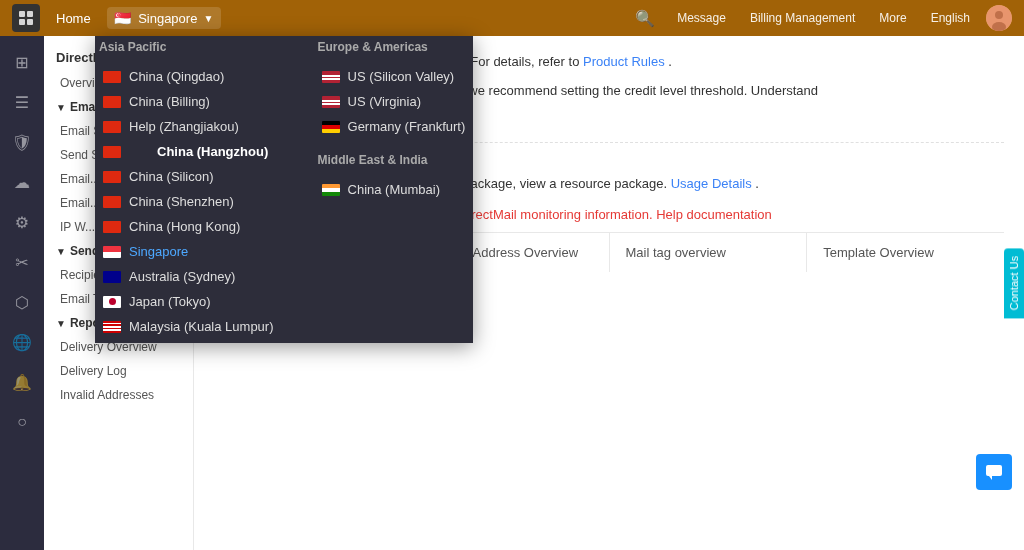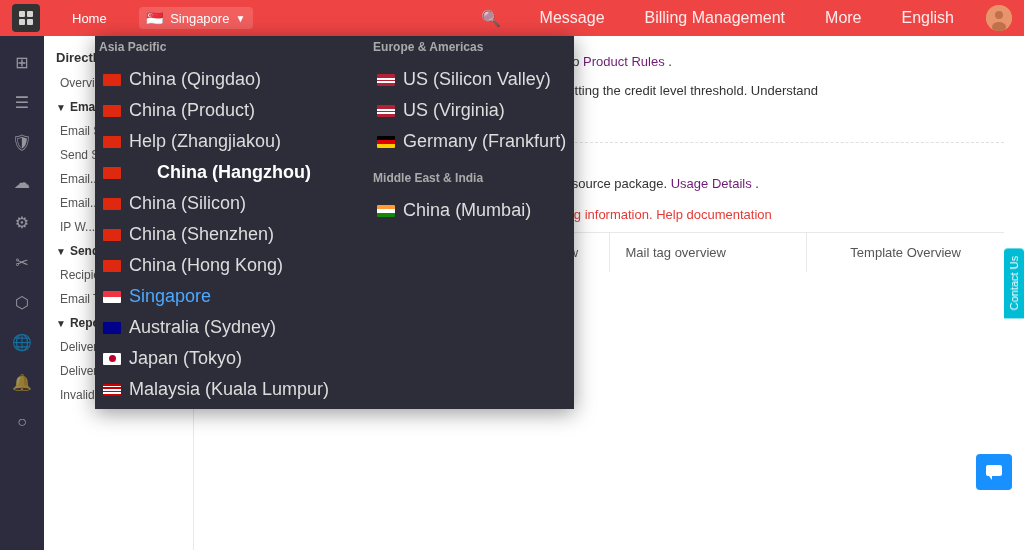--- a/index.html
+++ b/index.html
@@ -1,25 +1,25 @@
 <!DOCTYPE html>
 <html><head>
   <meta charset="utf-8">
   <style>
     * { box-sizing: border-box; margin: 0; padding: 0; }
     body { font-family: -apple-system, BlinkMacSystemFont, 'Segoe UI', sans-serif; font-size: 13px; background: #f5f5f5; overflow: hidden; }
 
     
     .top-nav {
       height: 36px;
-      background: #ef4444;
+      background: #a16207;
       display: flex;
       align-items: center;
       padding: 4px 12px;
-      gap: 24px;
+      gap: 8px;
       position: relative;
       z-index: 100;
     }
     .top-nav-logo {
       width: 28px; height: 28px;
       background: #333;
       border-radius: 4px;
       display: flex; align-items: center; justify-content: center;
       color: white; font-size: 14px; font-weight: bold;
       cursor: pointer;
@@ -36,21 +36,21 @@
       color: white;
       font-size: 13px;
     }
     .region-selector .flag { font-size: 14px; }
     .region-selector .arrow { font-size: 10px; }
     .top-nav-spacer { flex: 1; }
     .top-nav-icon {
       color: rgba(255,255,255,0.8); font-size: 16px; cursor: pointer; padding: 0 6px;
     }
     .top-nav-text {
-      color: rgba(255,255,255,0.9); font-size: 16px; cursor: pointer; padding: 0 8px; text-align: right;
+      color: rgba(255,255,255,0.9); font-size: 12px; cursor: pointer; padding: 0 8px; text-align: right;
     }
     .avatar {
       width: 26px; height: 26px; border-radius: 50%;
       background: #e0a060;
       display: flex; align-items: center; justify-content: center;
       color: white; font-size: 11px; cursor: pointer;
       overflow: hidden;
     }
 
     
@@ -76,21 +76,21 @@
       text-transform: none;
     }
     .dropdown-item {
       display: flex;
       align-items: center;
       gap: 8px;
       padding: 5px 4px;
       border-radius: 3px;
       cursor: pointer;
       color: #ddd;
-      font-size: 18px;
+      font-size: 13px;
     }
     .dropdown-item.active { color: #4da8ff; }
     .dropdown-item.active .item-text { color: #4da8ff; }
     .flag-icon { width: 18px; height: 12px; display: inline-block; border-radius: 1px; flex-shrink: 0; }
     .flag-cn { background: linear-gradient(180deg, #de2910 100%); position: relative; }
     .flag-us { background: linear-gradient(180deg, #b22234 0%, #b22234 30%, #fff 30%, #fff 46%, #b22234 46%, #b22234 61%, #fff 61%, #fff 77%, #b22234 77%); }
     .flag-de { background: linear-gradient(180deg, #000 0%, #000 33%, #d00 33%, #d00 66%, #ffce00 66%); }
     .flag-ae { background: linear-gradient(90deg, #00732f 25%, #fff 25%, #fff 50%, #000 50%, #000 75%, #ff0000 75%); }
     .flag-in { background: linear-gradient(180deg, #f93 0%, #f93 33%, #fff 33%, #fff 66%, #138808 66%); }
     .flag-sg { background: linear-gradient(180deg, #EF3340 0%, #EF3340 50%, #fff 50%); }
@@ -161,39 +161,39 @@
     }
     .content-block {
       margin-bottom: 12px;
     }
     .content-text {
       font-size: 13px;
       color: #333;
       line-height: 1.6;
       margin-bottom: 8px;
     }
-    .link-blue { color: #701a75; text-decoration: none; }
+    .link-blue { color: #3b82f6; text-decoration: none; }
     .monthly-quota { font-size: 13px; color: #333; margin-bottom: 6px; }
     .link-text { font-size: 13px; color: #333; line-height: 1.6; }
     .alert-text { font-size: 13px; color: #e53935; margin: 10px 0; cursor: pointer; }
     .divider { border: none; border-top: 1px dashed #e0e0e0; margin: 10px 0; }
 
     .overview-cards {
       display: flex;
       border-top: 1px solid #e8e8e8;
       margin-top: 8px;
     }
     .overview-card {
       flex: 1;
       border-right: 1px solid #e8e8e8;
       padding: 12px 16px;
       font-size: 13px;
       color: #555;
     }
-    .overview-card:last-child { border-right: none; text-align: center; }
+    .overview-card:last-child { border-right: none; }
 
     
     .contact-tab {
       position: fixed;
       right: 0;
       top: 45%;
       background: #00bcd4;
       color: white;
       font-size: 11px;
       padding: 8px 4px;
@@ -258,21 +258,21 @@
 
   <div class="dropdown-column">
     <div class="dropdown-section-title">Asia Pacific</div>
 
     <div class="dropdown-item">
       <span class="flag-icon flag-cn"></span>
       <span class="item-text">China (Qingdao)</span>
     </div>
     <div class="dropdown-item">
       <span class="flag-icon flag-cn"></span>
-      <span class="item-text">China (Product)</span>
+      <span class="item-text">China (Billing)</span>
     </div>
     <div class="dropdown-item">
       <span class="flag-icon flag-cn"></span>
       <span class="item-text">Help (Zhangjiakou)</span>
     </div>
     <div class="dropdown-item" style="font-weight:600; color:#fff;gap:36px;">
       <span class="flag-icon flag-cn"></span>
       <span class="item-text">China (Hangzhou)</span>
     </div>
     <div class="dropdown-item">

